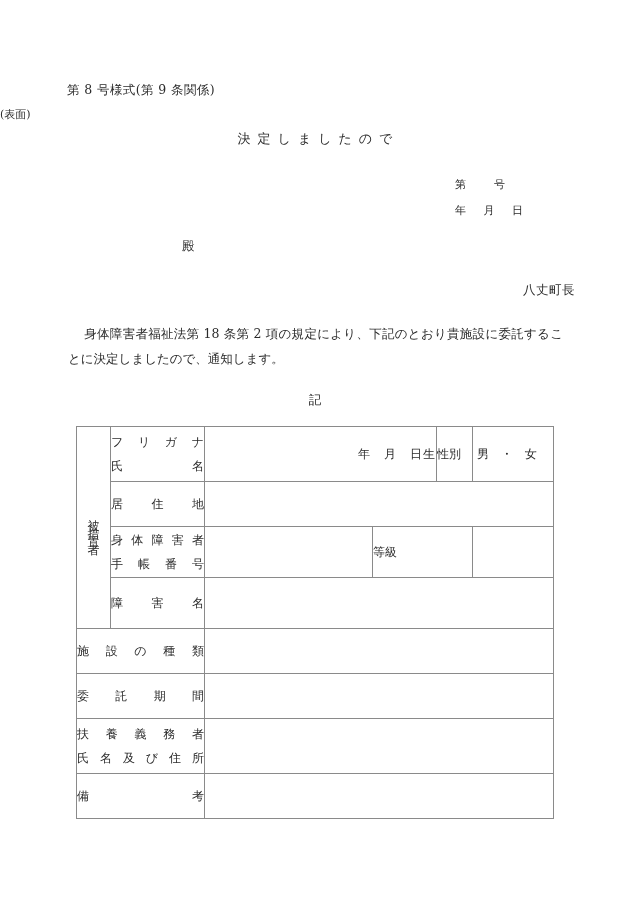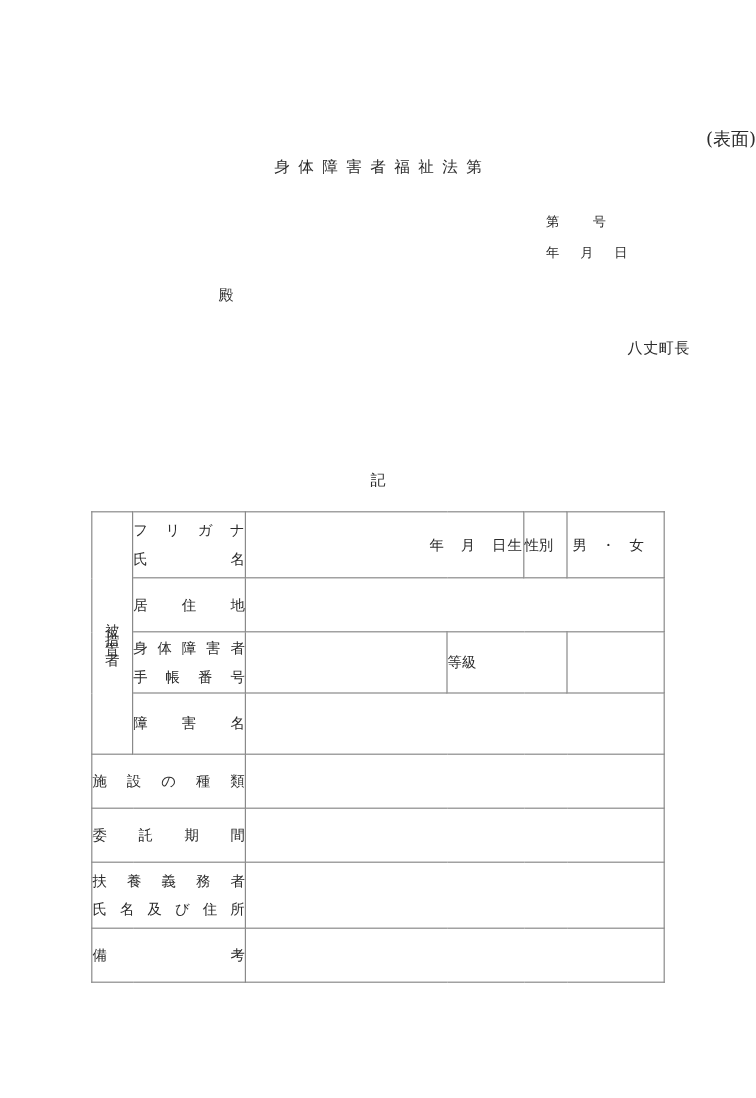--- a/index.html
+++ b/index.html
@@ -29,22 +29,22 @@
     font-size: 12.5px;
     letter-spacing: 0.4px;
     white-space: nowrap;
   }
 
   .side-label {
     position: absolute;
     left: 0;
     right: 0;
     top: 107px;
-    text-align: right;
-    font-size: 15px;
+    text-align: left;
+    font-size: 11px;
   }
 
   .doc-title {
     position: absolute;
     left: 0;
     right: 0;
     top: 130px;
     text-align: center;
     font-size: 13px;
     letter-spacing: 7px;
@@ -160,31 +160,35 @@
   .sex-opts { letter-spacing: 4px; text-indent: 4px; }
 
   .row-tall td { height: 50px; }
   .row-name td { height: 54px; }
 </style>
 </head>
 <body>
 
 <div class="page">
 
+  <div class="form-code">第 8 号様式(第 9 条関係)</div>
   <div class="side-label">(表面)</div>
-  <div class="doc-title">身体障害者福祉法第</div>
+  <div class="doc-title">決定しましたので</div>
 
   <div class="meta-block">
     <div class="meta-line">第        号</div>
     <div class="meta-line">年     月     日</div>
   </div>
 
   <div class="addressee">殿</div>
   <div class="issuer">八丈町長</div>
 
+  <div class="body-text">
+    <span class="indent"></span><span>身体障害者福祉法第 18 条第 2 項の規定により、下記のとおり貴施設に委託することに</span><span>決定しましたので、通知します。</span>
+  </div>
 
   <div class="note-mark">記</div>
 
   <table class="form-table">
     <colgroup>
       <col style="width:34px">
       <col style="width:94px">
       <col>
       <col style="width:64px">
       <col style="width:36px">

